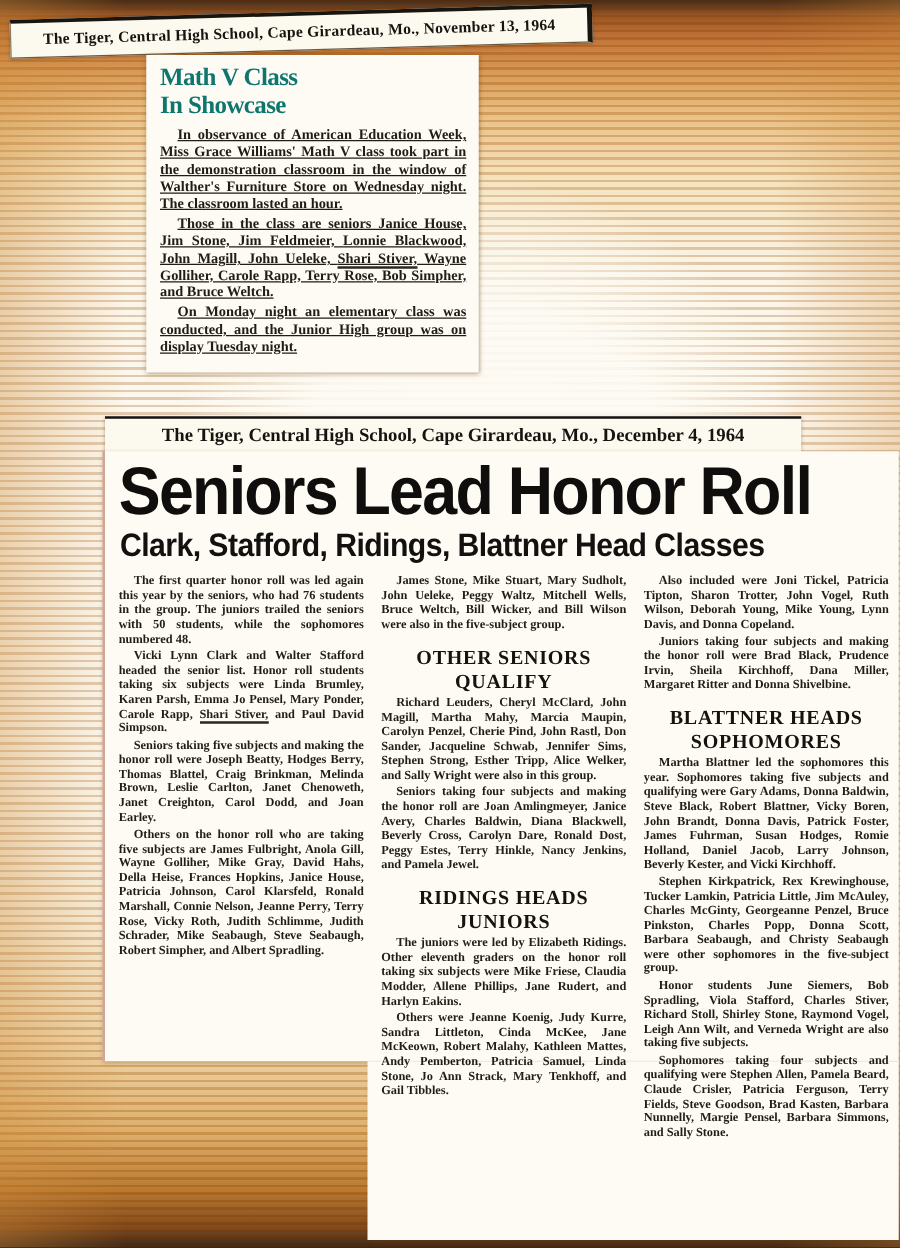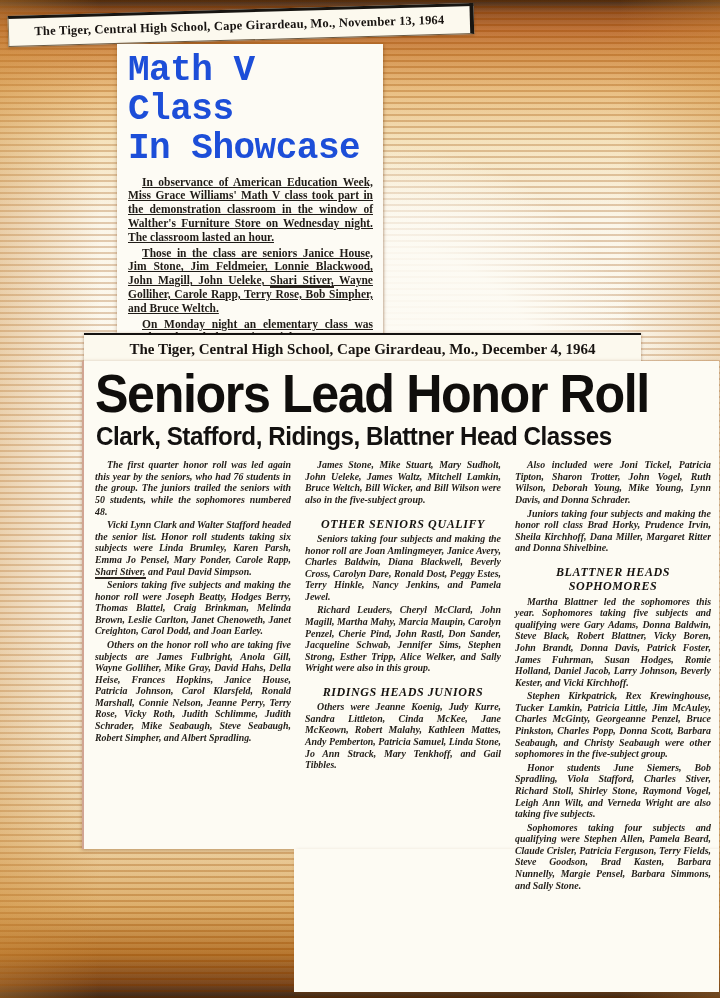--- a/index.html
+++ b/index.html
@@ -27,22 +27,22 @@
   .banner2{
     left:84px;top:333px;width:557px;height:28px;
     border-top:2px solid #141210;font-size:15px;
   }
   .clip-math{
     position:absolute;left:117px;top:44px;width:266px;
     background:#fdfbf4;padding:8px 10px 10px 11px;box-sizing:border-box;
     box-shadow:0 1px 4px rgba(110,60,15,0.35), 1px 0 2px rgba(130,80,30,0.25);
   }
   .math-headline{
-    font-family:Liberation Mono, monospace;font-weight:bold;
-    font-size:36px;line-height:1.08;letter-spacing:-0.5px;color:#1d4ed8;margin:0 0 7px 0;
+    font-family:Liberation Serif, serif;font-weight:bold;
+    font-size:20px;line-height:1.08;letter-spacing:-0.5px;color:#0f766e;margin:0 0 7px 0;
   }
   .math-headline span{display:block;}
   .math-body p{
     font-size:11.5px;line-height:1.2;font-weight:bold;color:#201c17;
     text-align:justify;text-indent:14px;margin:0 0 2px 0;overflow-wrap:break-word;text-decoration:underline;
   }
   .clip-main{position:absolute;left:82px;top:361px;width:637px;height:631px;}
   .paper-top{
     position:absolute;left:0;right:0;top:0;height:488px;background:#fdfbf3;
     box-shadow:0 1px 4px rgba(110,60,15,0.4);border-left:2px solid rgba(155,60,30,0.45);
@@ -55,28 +55,28 @@
   .main-headline{
     font-family:"Liberation Sans", sans-serif;font-weight:bold;
     font-size:54px;line-height:1.0;letter-spacing:-1.5px;color:#100e0c;margin:0;
     white-space:nowrap;transform:scaleX(0.93);transform-origin:left center;
   }
   .main-subhead{
     font-family:"Liberation Sans", sans-serif;font-weight:bold;
     font-size:26px;line-height:1.05;letter-spacing:-0.5px;color:#131110;margin:3px 0 0 1px;
     white-space:nowrap;transform:scaleX(0.93);transform-origin:left center;
   }
-  .cols{display:flex;gap:14px;margin-top:9px;height:528px;overflow:hidden;font-style:italic;}
+  .cols{display:flex;gap:14px;margin-top:9px;height:528px;overflow:hidden;}
   .col{flex:1 1 0;min-width:0;}
   .art-p{
     font-size:9.9px;line-height:1.17;font-weight:bold;color:#211d18;
     text-align:justify;text-indent:12px;margin:0 0 2px 0;overflow-wrap:break-word;
   }
   .col-subhead{
-    font-size:12px;line-height:1.2;font-weight:bold;color:#15120f;
+    font-size:16px;line-height:1.2;font-weight:bold;color:#15120f;
     text-align:center;letter-spacing:0.6px;margin:11px 0 2px 0;
   }
   .pen-underline{border-bottom:2.5px solid #2c2620;padding-bottom:0;}
 </style>
 </head>
 <body>
 
 <div class="page">
 
   <div class="banner banner1">
@@ -106,30 +106,31 @@
       <h1 class="main-headline">Seniors Lead Honor Roll</h1>
       <h3 class="main-subhead">Clark, Stafford, Ridings, Blattner Head Classes</h3>
       <div class="cols" id="honor-cols">
           <div class="col">
             <p class="art-p">The first quarter honor roll was led again this year by the seniors, who had 76 students in the group. The juniors trailed the seniors with 50 students, while the sophomores numbered 48.</p>
             <p class="art-p">Vicki Lynn Clark and Walter Stafford headed the senior list. Honor roll students taking six subjects were Linda Brumley, Karen Parsh, Emma Jo Pensel, Mary Ponder, Carole Rapp, <span class="pen-underline">Shari Stiver,</span> and Paul David Simpson.</p>
             <p class="art-p">Seniors taking five subjects and making the honor roll were Joseph Beatty, Hodges Berry, Thomas Blattel, Craig Brinkman, Melinda Brown, Leslie Carlton, Janet Chenoweth, Janet Creighton, Carol Dodd, and Joan Earley.</p>
             <p class="art-p">Others on the honor roll who are taking five subjects are James Fulbright, Anola Gill, Wayne Golliher, Mike Gray, David Hahs, Della Heise, Frances Hopkins, Janice House, Patricia Johnson, Carol Klarsfeld, Ronald Marshall, Connie Nelson, Jeanne Perry, Terry Rose, Vicky Roth, Judith Schlimme, Judith Schrader, Mike Seabaugh, Steve Seabaugh, Robert Simpher, and Albert Spradling.</p>
           </div>
           <div class="col">
-            <p class="art-p">James Stone, Mike Stuart, Mary Sudholt, John Ueleke, James Waltz, Mitchell Lamkin, Bruce Weltch, Bill Wicker, and Bill Wilson were also in the five-subject group.</p>
+            <p class="art-p">James Stone, Mike Stuart, Mary Sudholt, John Ueleke, Peggy Waltz, Mitchell Wells, Bruce Weltch, Bill Wicker, and Bill Wilson were also in the five-subject group.</p>
             <h4 class="col-subhead">OTHER SENIORS QUALIFY</h4>
+            <p class="art-p">Richard Leuders, Cheryl McClard, John Magill, Martha Mahy, Marcia Maupin, Carolyn Penzel, Cherie Pind, John Rastl, Don Sander, Jacqueline Schwab, Jennifer Sims, Stephen Strong, Esther Tripp, Alice Welker, and Sally Wright were also in this group.</p>
             <p class="art-p">Seniors taking four subjects and making the honor roll are Joan Amlingmeyer, Janice Avery, Charles Baldwin, Diana Blackwell, Beverly Cross, Carolyn Dare, Ronald Dost, Peggy Estes, Terry Hinkle, Nancy Jenkins, and Pamela Jewel.</p>
-            <p class="art-p">Richard Leuders, Cheryl McClard, John Magill, Martha Mahy, Marcia Maupin, Carolyn Penzel, Cherie Pind, John Rastl, Don Sander, Jacqueline Schwab, Jennifer Sims, Stephen Strong, Esther Tripp, Alice Welker, and Sally Wright were also in this group.</p>
             <h4 class="col-subhead">RIDINGS HEADS JUNIORS</h4>
+            <p class="art-p">The juniors were led by Elizabeth Ridings. Other eleventh graders on the honor roll taking six subjects were Mike Friese, Claudia Modder, Allene Phillips, Jane Rudert, and Harlyn Eakins.</p>
             <p class="art-p">Others were Jeanne Koenig, Judy Kurre, Sandra Littleton, Cinda McKee, Jane McKeown, Robert Malahy, Kathleen Mattes, Andy Pemberton, Patricia Samuel, Linda Stone, Jo Ann Strack, Mary Tenkhoff, and Gail Tibbles.</p>
           </div>
           <div class="col">
-            <p class="art-p">Also included were Joni Tickel, Patricia Tipton, Sharon Trotter, John Vogel, Ruth Wilson, Deborah Young, Mike Young, Lynn Davis, and Donna Schrader.</p>
-            <p class="art-p">Juniors taking four subjects and making the honor roll class Brad Horky, Prudence Irvin, Sheila Kirchhoff, Dana Miller, Margaret Ritter and Donna Shivelbine.</p>
+            <p class="art-p">Also included were Joni Tickel, Patricia Tipton, Sharon Trotter, John Vogel, Ruth Wilson, Deborah Young, Mike Young, Lynn Davis, and Donna Copeland.</p>
+            <p class="art-p">Juniors taking four subjects and making the honor roll were Brad Black, Prudence Irvin, Sheila Kirchhoff, Dana Miller, Margaret Ritter and Donna Shivelbine.</p>
             <h4 class="col-subhead">BLATTNER HEADS SOPHOMORES</h4>
             <p class="art-p">Martha Blattner led the sophomores this year. Sophomores taking five subjects and qualifying were Gary Adams, Donna Baldwin, Steve Black, Robert Blattner, Vicky Boren, John Brandt, Donna Davis, Patrick Foster, James Fuhrman, Susan Hodges, Romie Holland, Daniel Jacob, Larry Johnson, Beverly Kester, and Vicki Kirchhoff.</p>
             <p class="art-p">Stephen Kirkpatrick, Rex Krewinghouse, Tucker Lamkin, Patricia Little, Jim McAuley, Charles McGinty, Georgeanne Penzel, Bruce Pinkston, Charles Popp, Donna Scott, Barbara Seabaugh, and Christy Seabaugh were other sophomores in the five-subject group.</p>
             <p class="art-p">Honor students June Siemers, Bob Spradling, Viola Stafford, Charles Stiver, Richard Stoll, Shirley Stone, Raymond Vogel, Leigh Ann Wilt, and Verneda Wright are also taking five subjects.</p>
             <p class="art-p">Sophomores taking four subjects and qualifying were Stephen Allen, Pamela Beard, Claude Crisler, Patricia Ferguson, Terry Fields, Steve Goodson, Brad Kasten, Barbara Nunnelly, Margie Pensel, Barbara Simmons, and Sally Stone.</p>
           </div>
         </div>
     </div>
   </div>
 

